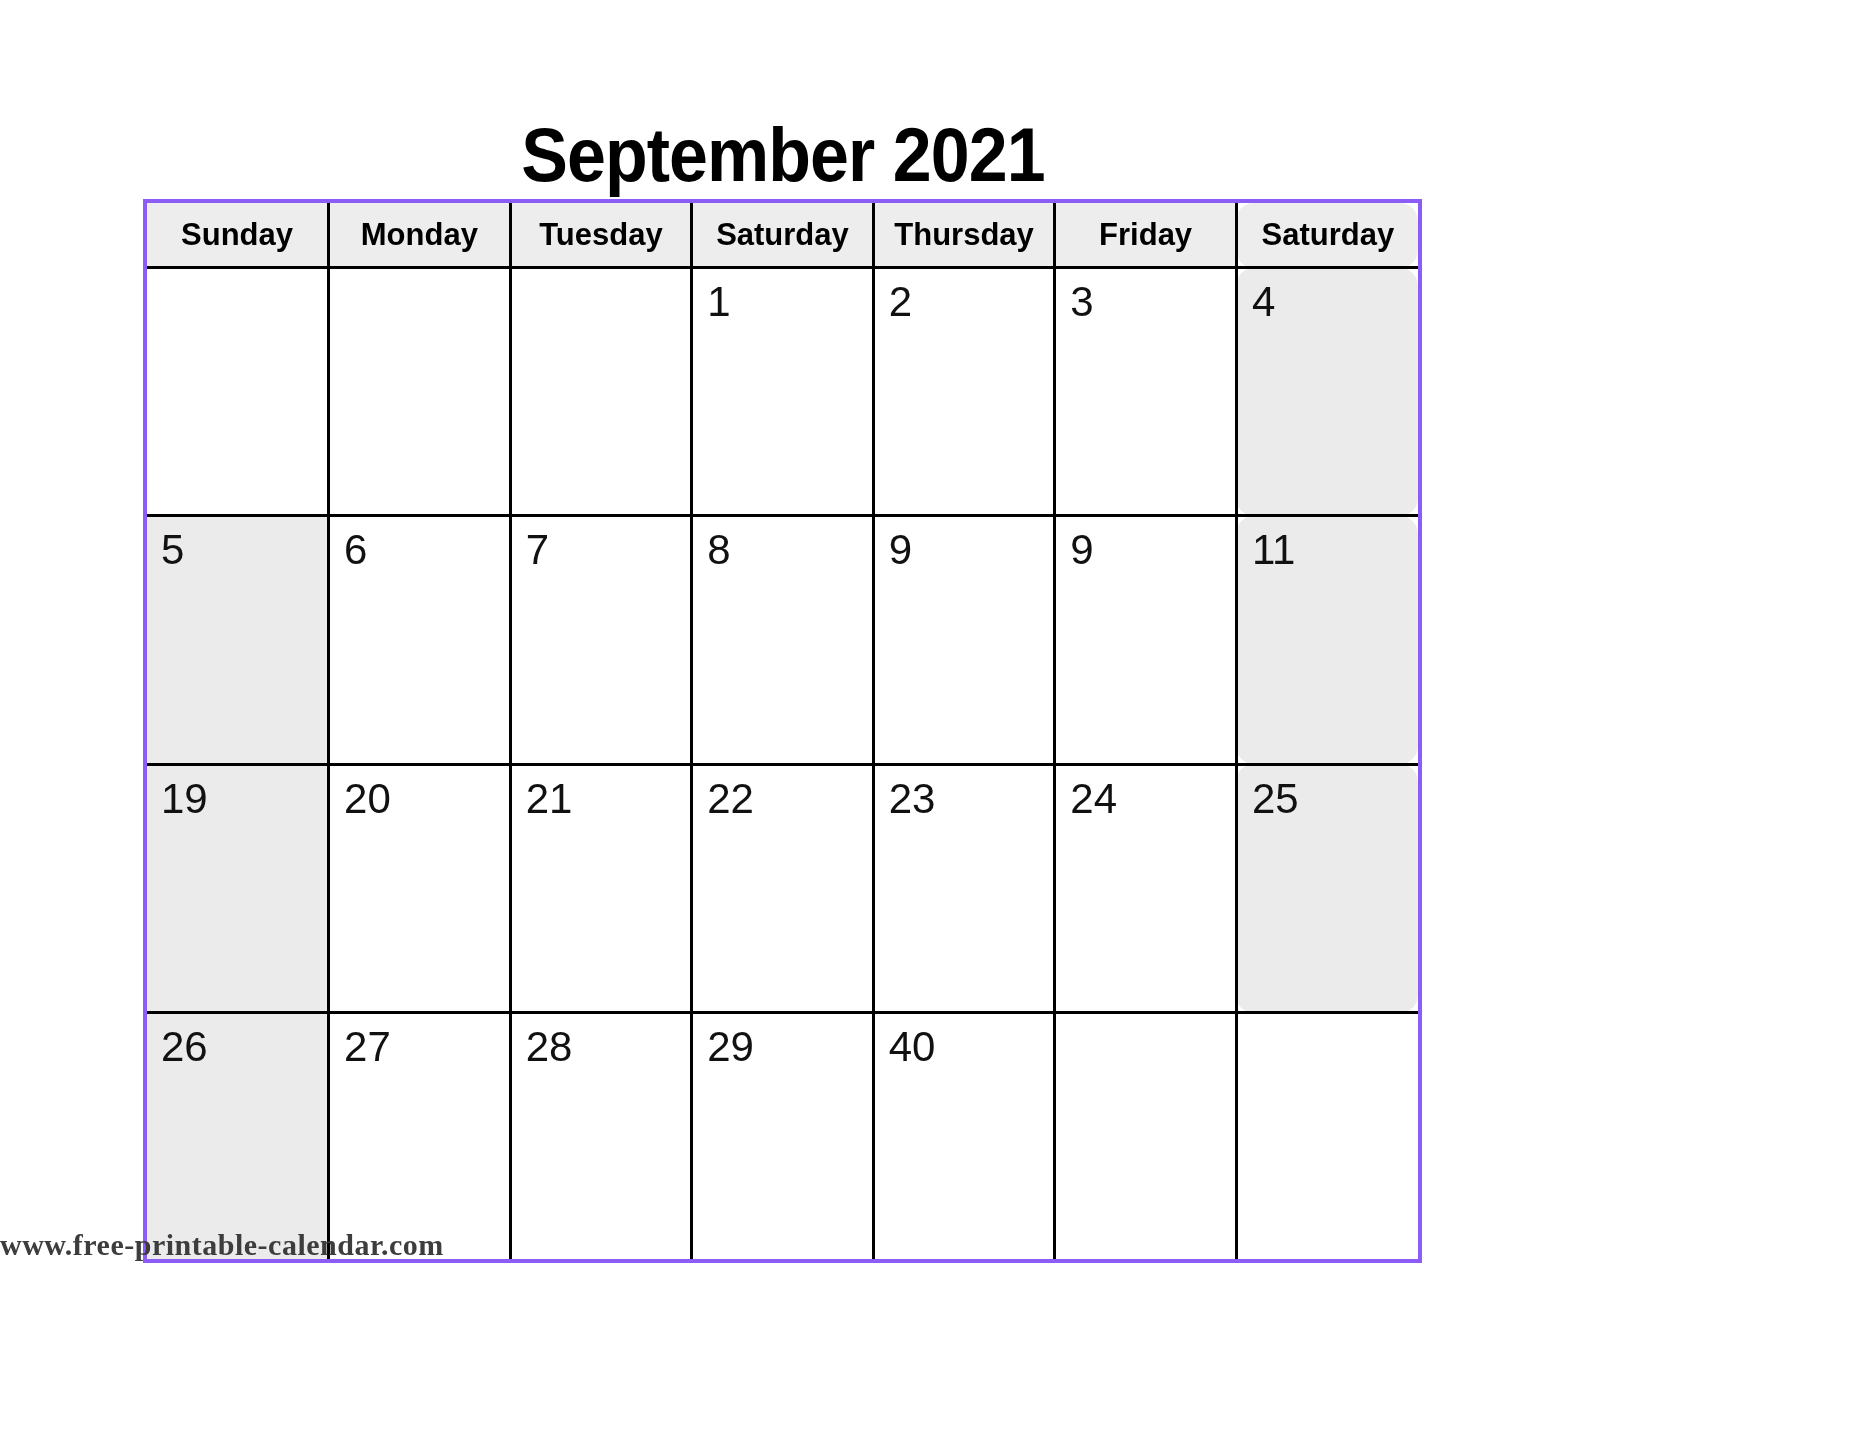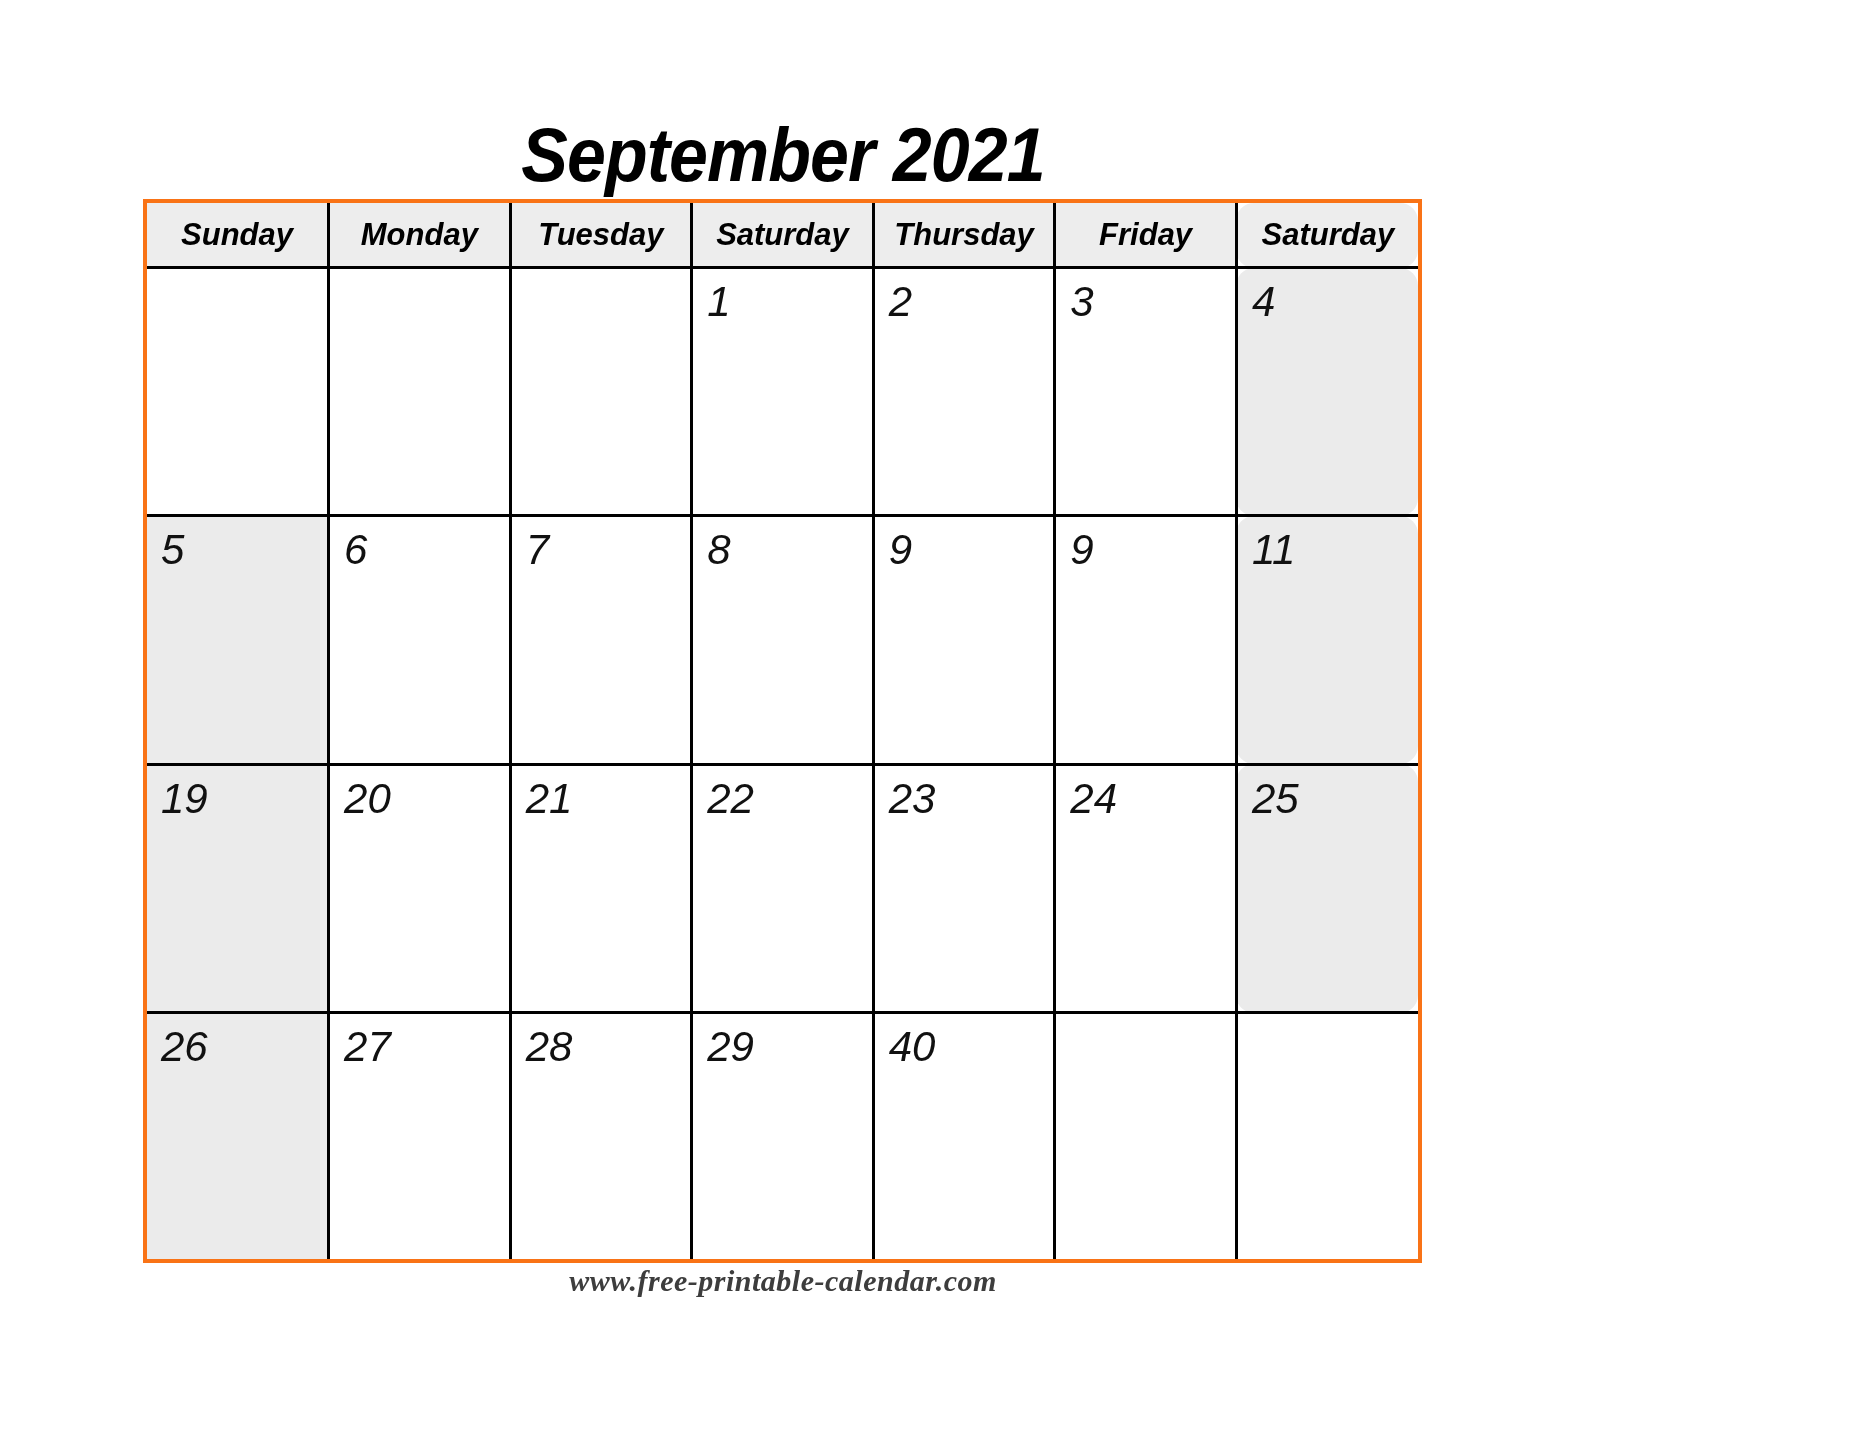--- a/index.html
+++ b/index.html
@@ -14,21 +14,20 @@
     font-family: "Liberation Sans", sans-serif;
     -webkit-font-smoothing: antialiased;
     overflow: hidden;
   }
 
   #page {
     position: relative;
     width: 1870px;
     height: 1445px;
     background: #ffffff;
-    font-style: italic;
   }
 
   
   .cal-title {
     position: absolute;
     left: 0;
     top: 112px;
     width: 1566px;
     text-align: center;
     font-family: "Liberation Sans Narrow", "Liberation Sans", sans-serif;
@@ -43,21 +42,21 @@
   }
 
   
   .cal-wrap {
     position: absolute;
     left: 143px;
     top: 199px;
     width: 1279px;
     height: 1064px;
     box-sizing: border-box;
-    border: 4px solid #f97316;
+    border: 4px solid #8b5cf6;
     background: #ffffff;
   }
 
   .cal-table {
     width: 100%;
     height: 100%;
     border-collapse: collapse;
     table-layout: fixed;
   }
 
@@ -104,23 +103,22 @@
     color: #111111;
     padding: 11px 0 0 14px;
     letter-spacing: 0px;
   }
   .daynum:empty { display: none; }
 
   
   .cal-footer {
     position: absolute;
     left: 0;
-    top: 1264px;
+    top: 1228px;
     width: 1566px;
-    text-align: center;
     font-family: "Liberation Serif", "DejaVu Serif", serif;
     font-size: 30px;
     font-weight: bold;
     color: #3d3d3d;
     letter-spacing: 0.5px;
     white-space: nowrap;
   }
 </style>
 </head>
 <body>

